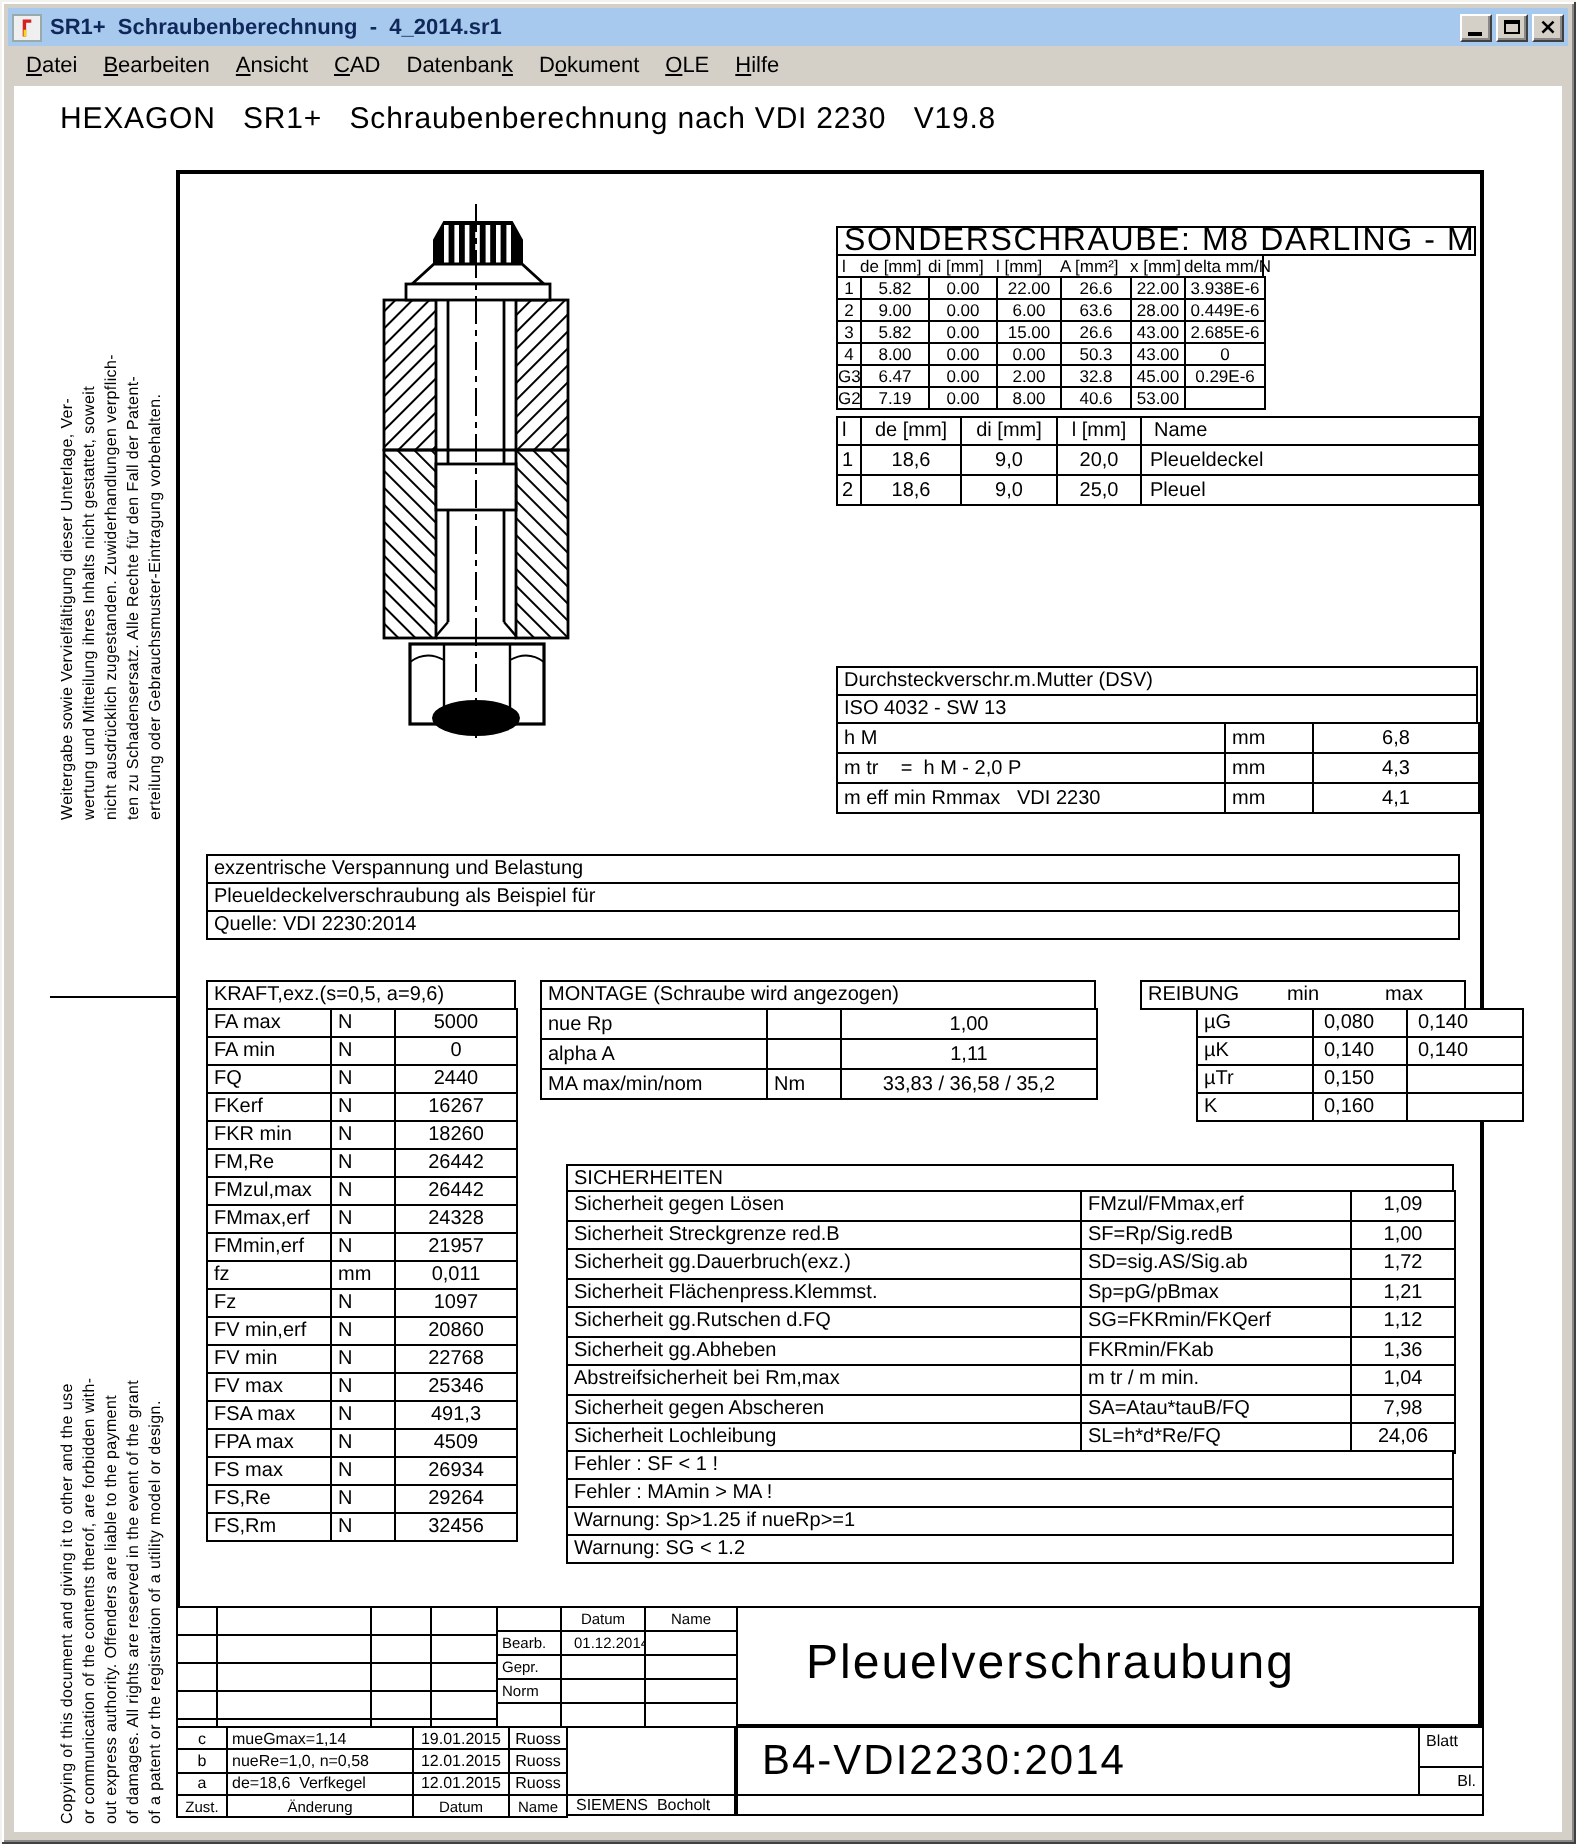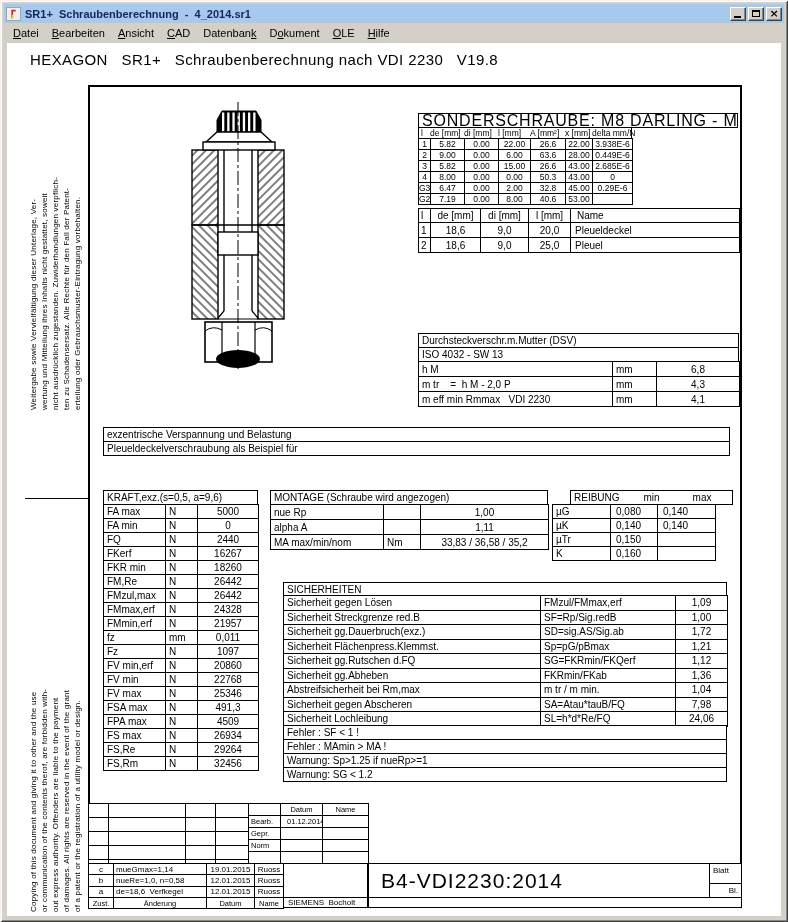--- a/index.html
+++ b/index.html
@@ -287,20 +287,21 @@
         <td style="height:15px">mm</td>
         <td class="c" style="height:15px">4,1</td>
       </tr>
       </tbody>
   </table>
 
   <div class="abs" style="left:103px;top:428px;width:627px">
 
   <div class="box" style="height:15px;margin-top:-1px">exzentrische Verspannung und Belastung</div>
       <div class="box" style="height:15px;margin-top:-1px">Pleueldeckelverschraubung als Beispiel für</div>
+      <div class="box" style="height:15px;margin-top:-1px">Quelle: VDI 2230:2014</div>
     </div>
 
   <div class="abs box" style="left:103px;top:490px;width:155px;height:15px">KRAFT,exz.(s=0,5, a=9,6)</div>
   <table class="abs" style="left:103px;top:504px;width:155px">
     <colgroup>
         <col style="width:62px">
         <col style="width:32px">
         <col style="width:61px">
       </colgroup>
     <tbody>
@@ -428,21 +429,21 @@
         <td class="c" style="height:15px">33,83 / 36,58 / 35,2</td>
       </tr>
       </tbody>
   </table>
 
   <div class="abs headrow" style="left:570px;top:490px;width:163px;height:15px;font-size:10px">
     <span style="width:57px;padding-left:3px">REIBUNG</span>
     <span style="width:47px;text-align:center">min</span>
     <span style="width:54px;text-align:center">max</span>
   </div>
-  <table class="abs" style="left:552px;top:504px;width:163px">
+  <table class="abs" style="left:598px;top:504px;width:163px">
     <colgroup>
         <col style="width:58px">
         <col style="width:47px">
         <col style="width:58px">
       </colgroup>
     <tbody>
 
     <tr>
         <td>µG</td>
         <td style="padding-left:5px">0,080</td>
@@ -602,20 +603,21 @@
         <td style="height:12px;font-size:7.5px"></td>
       </tr>
         <tr>
         <td style="height:12px;font-size:7.5px;padding-left:2px"></td>
         <td style="height:12px;font-size:7.5px;padding-left:2px"></td>
         <td style="height:12px;font-size:7.5px"></td>
       </tr>
       </tbody>
   </table>
 
+  <div class="abs box tb-big" style="left:368px;top:803px;width:372px;height:60px">Pleuelverschraubung</div>
 
   <table class="abs" style="left:88px;top:863px;width:195px">
     <colgroup>
         <col style="width:25px">
         <col style="width:93px">
         <col style="width:48px">
         <col style="width:29px">
       </colgroup>
     <tbody>
 

